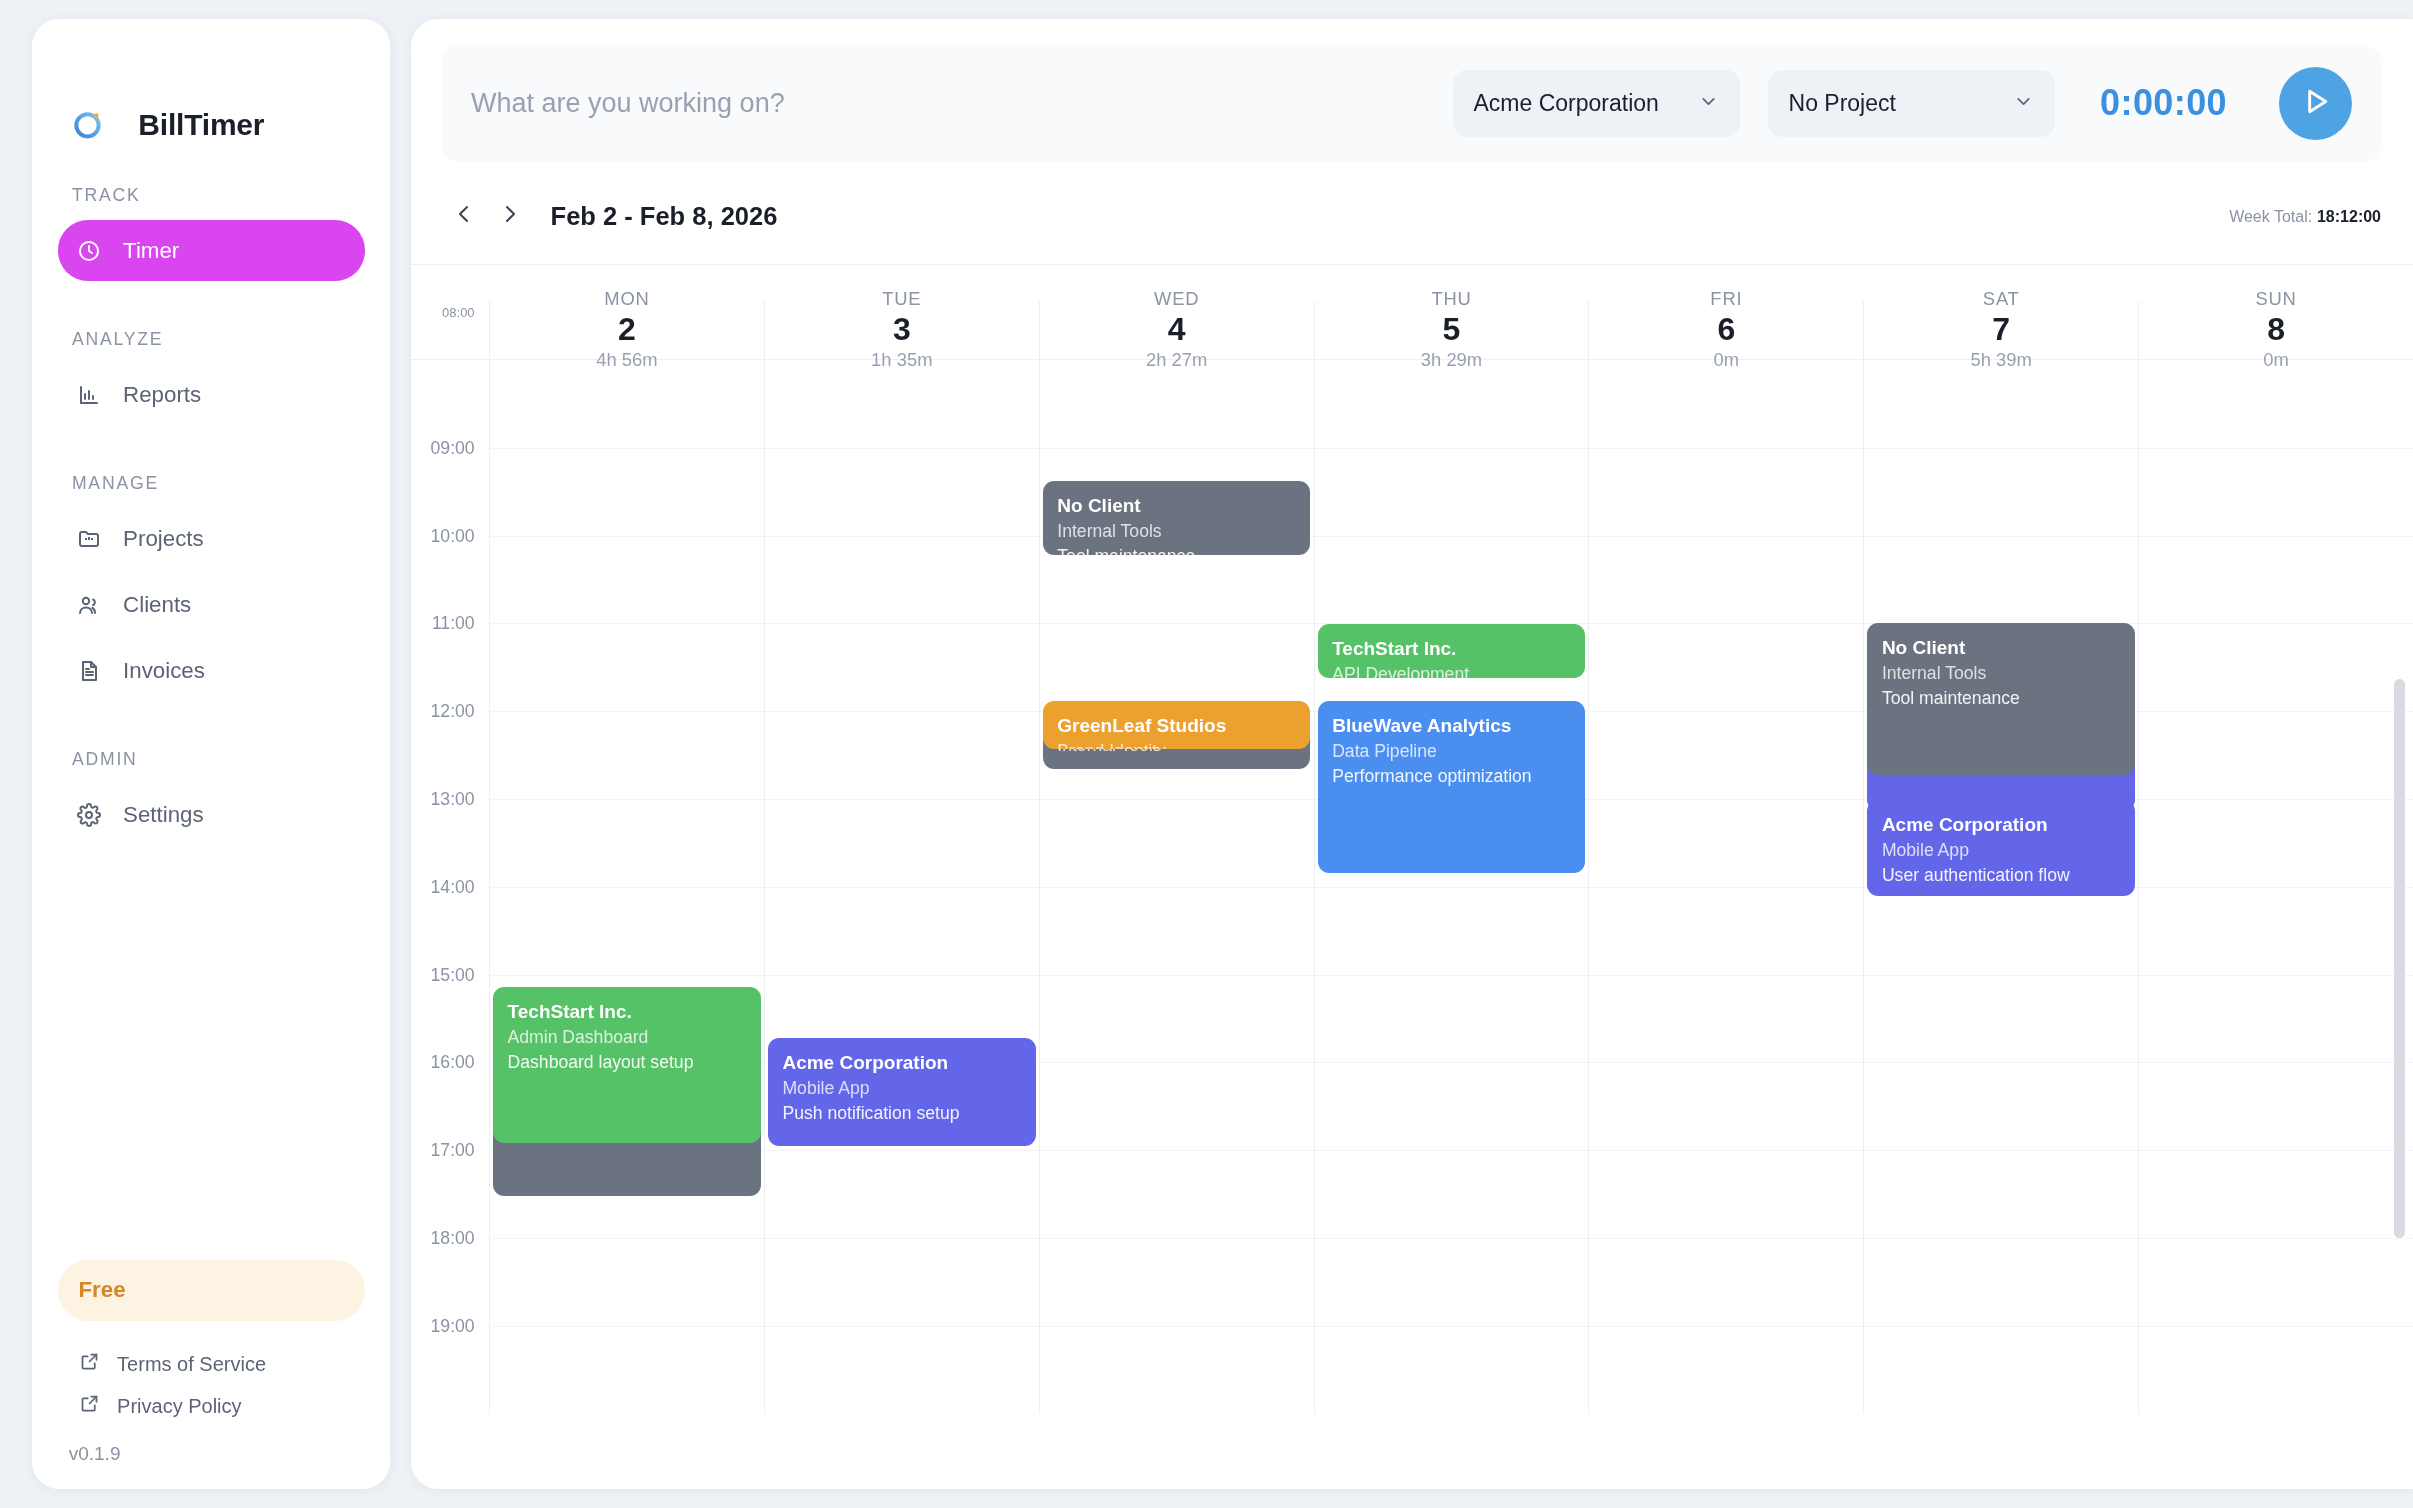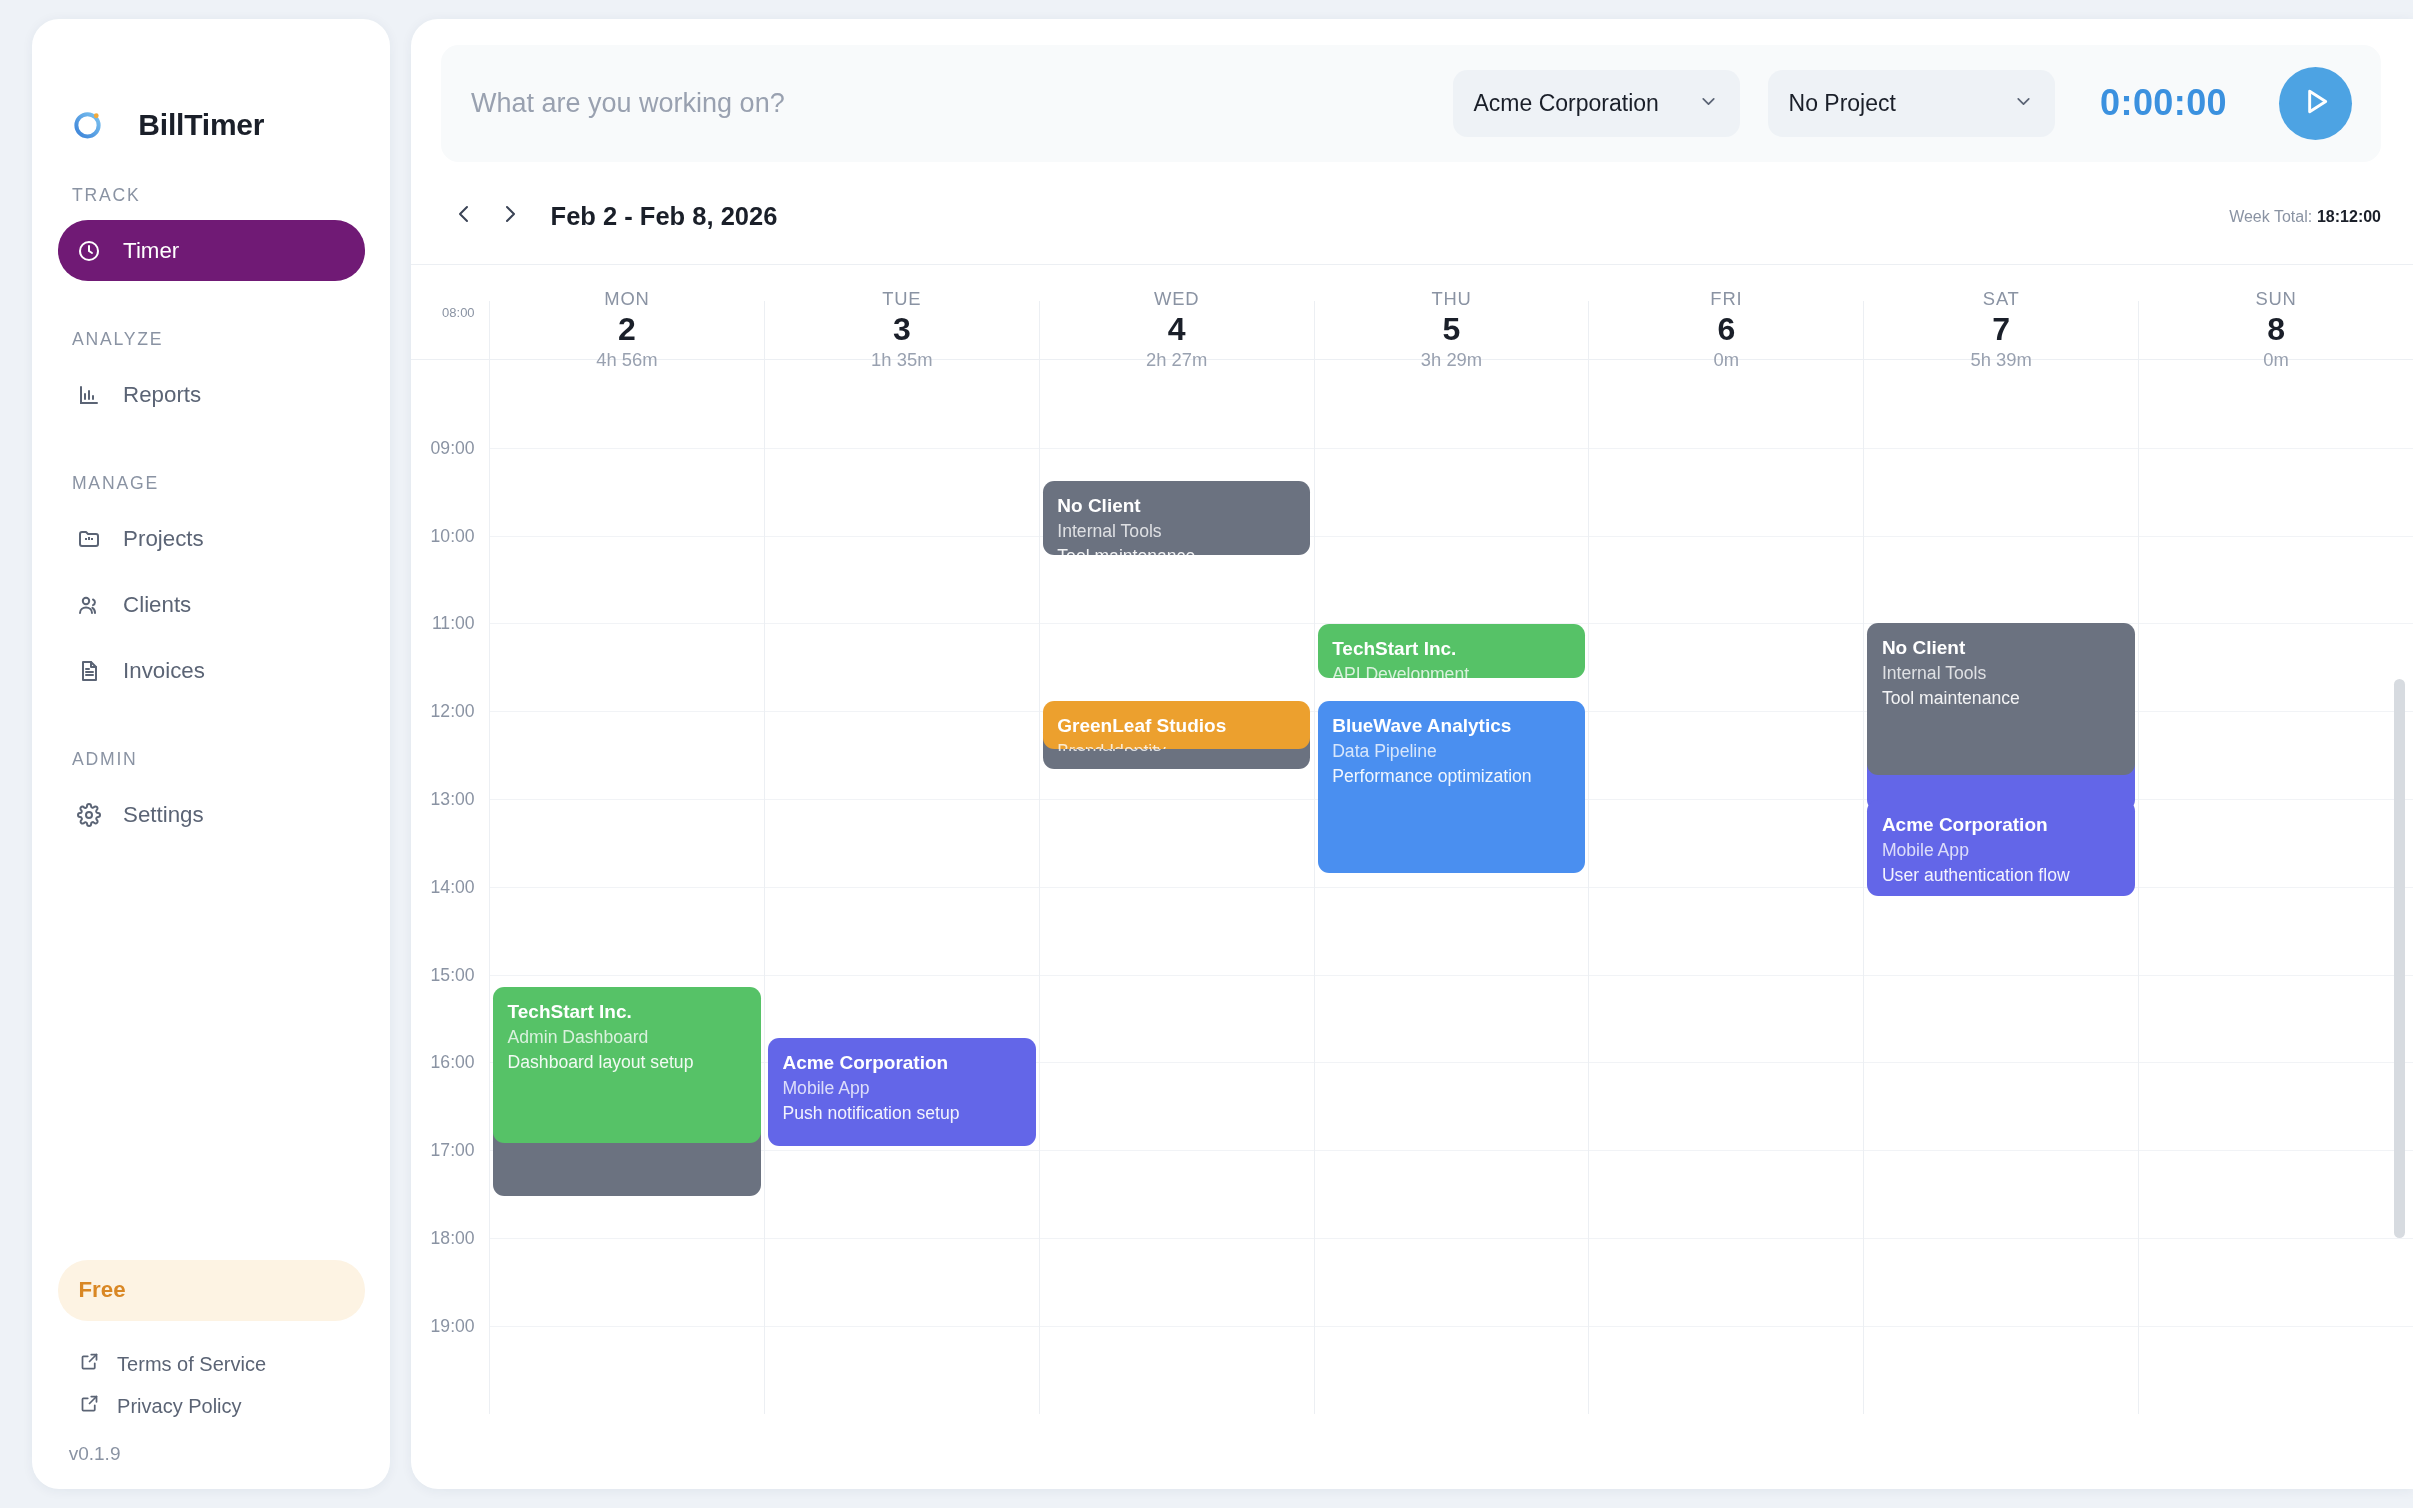--- a/index.html
+++ b/index.html
@@ -36,21 +36,21 @@
     font-size: 17.6px; letter-spacing: 1.8px; color: #8a93a3;
     font-weight: 400; padding-left: 14.4px; margin-bottom: 14.4px;
   }
   .nav-item {
     display: flex; align-items: center; gap: 21px;
     height: 61px; padding: 0 17.6px; border-radius: 30px;
     color: #5b6475; font-size: 22.3px; margin-bottom: 4.8px;
     cursor: pointer;
   }
   .nav-item .ic { width: 27px; height: 27px; flex: 0 0 27px; display:flex; align-items:center; justify-content:center;}
-  .nav-item.active { background: #701a75; color: #ffffff; }
+  .nav-item.active { background: #d946ef; color: #ffffff; }
   .nav-item.active .ic svg { stroke: #fff; }
   .nav-item .ic svg { stroke: #5b6475; }
 
   .spacer { flex: 1 1 auto; }
 
   .plan-pill {
     background: #fdf3e3; color: #d98724;
     border-radius: 30px; height: 61px;
     display: flex; align-items: center;
     padding: 0 21px; font-size: 22.3px; font-weight: 700;

